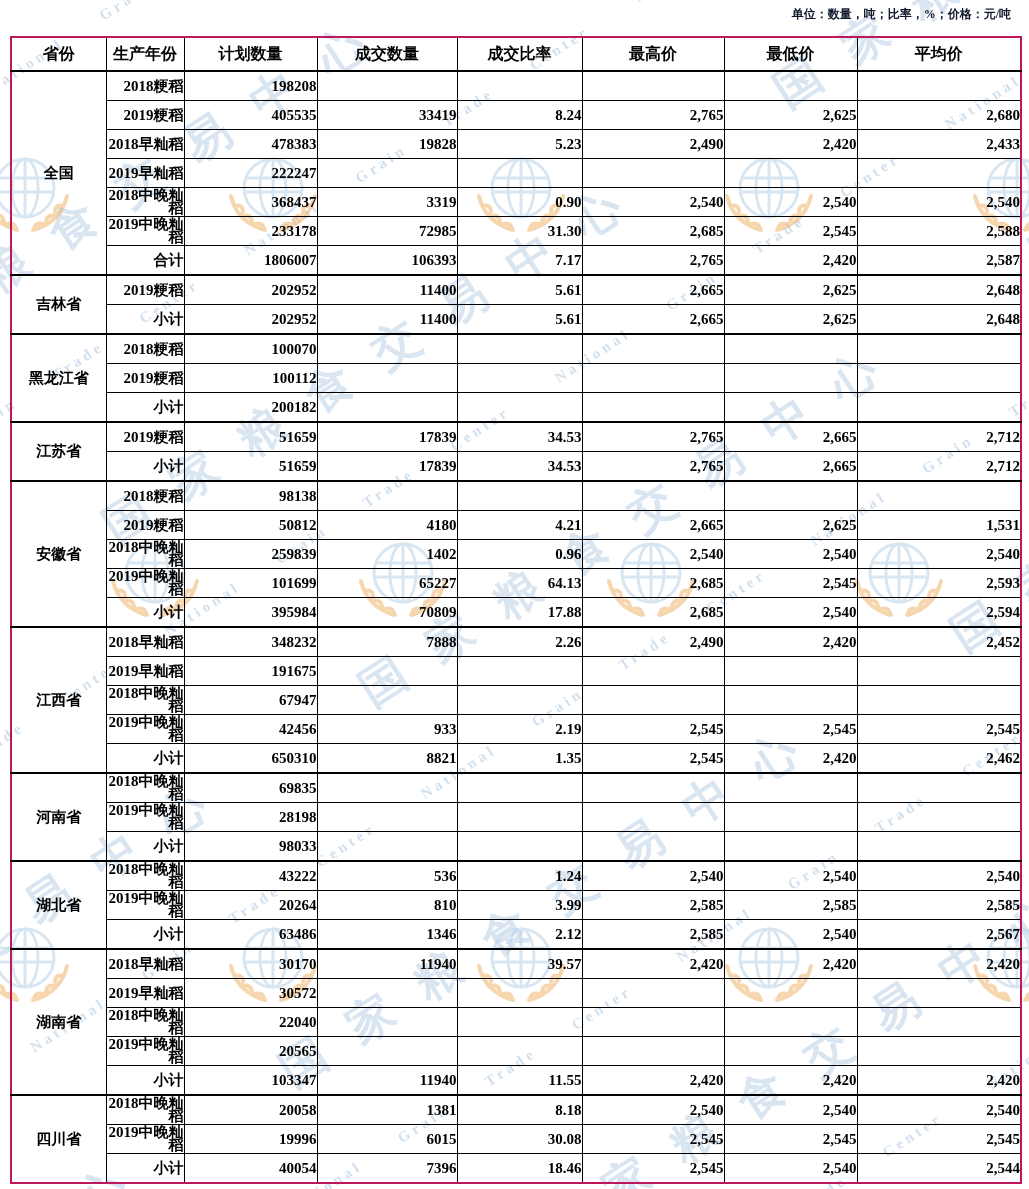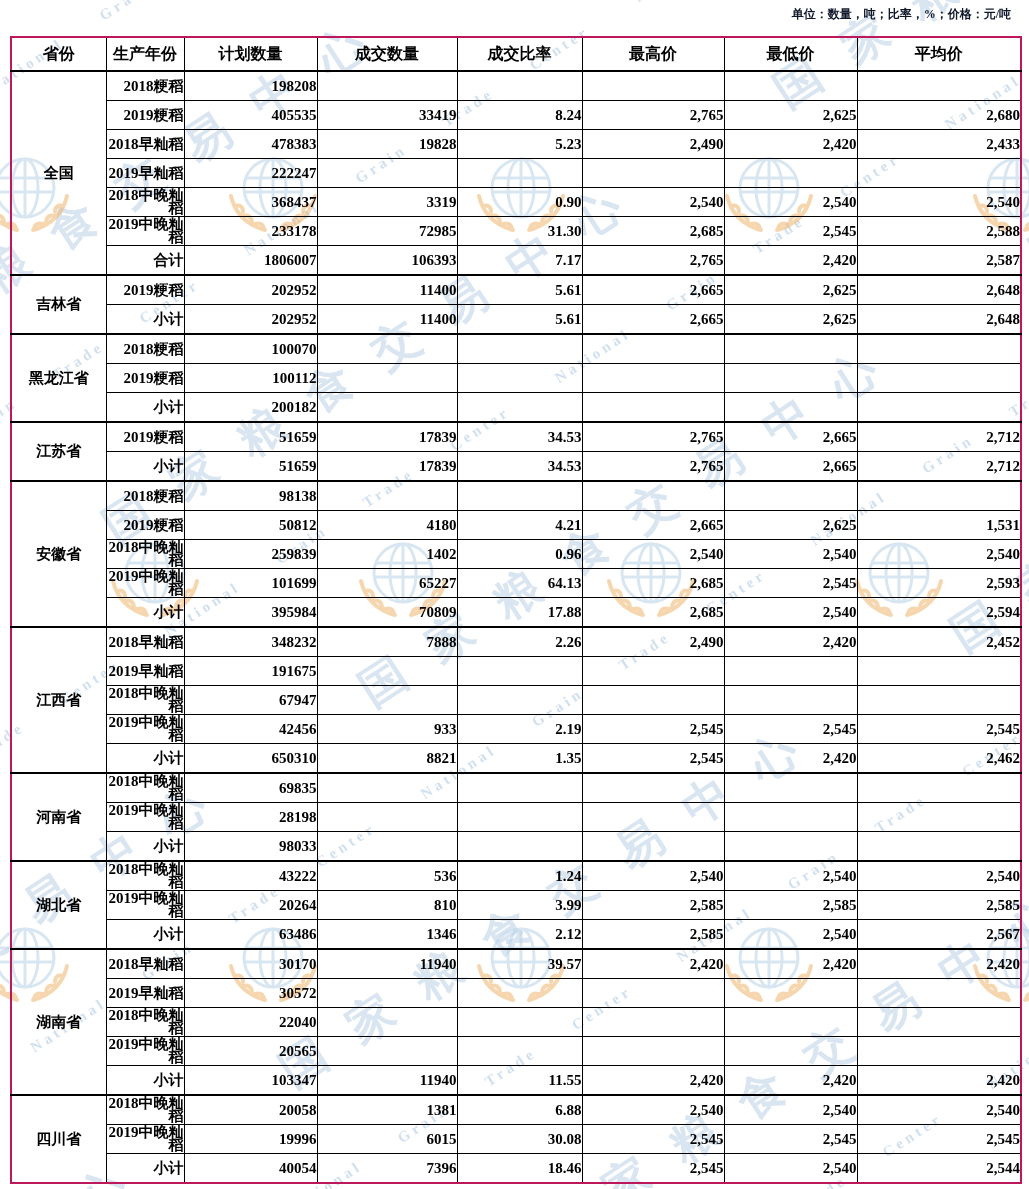--- a/index.html
+++ b/index.html
@@ -684,21 +684,21 @@
           <td class="c-num">11.55</td>
           <td class="c-num">2,420</td>
           <td class="c-num">2,420</td>
           <td class="c-num">2,420</td>
         </tr>
         <tr class="group-start">
           <td class="c-prov" rowspan="3">四川省</td>
           <td class="c-year">2018中晚籼稻</td>
           <td class="c-num">20058</td>
           <td class="c-num">1381</td>
-          <td class="c-num">6.88</td>
+          <td class="c-num">8.18</td>
           <td class="c-num">2,540</td>
           <td class="c-num">2,540</td>
           <td class="c-num">2,540</td>
         </tr>
         <tr>
           <td class="c-year">2019中晚籼稻</td>
           <td class="c-num">19996</td>
           <td class="c-num">6015</td>
           <td class="c-num">30.08</td>
           <td class="c-num">2,545</td>

